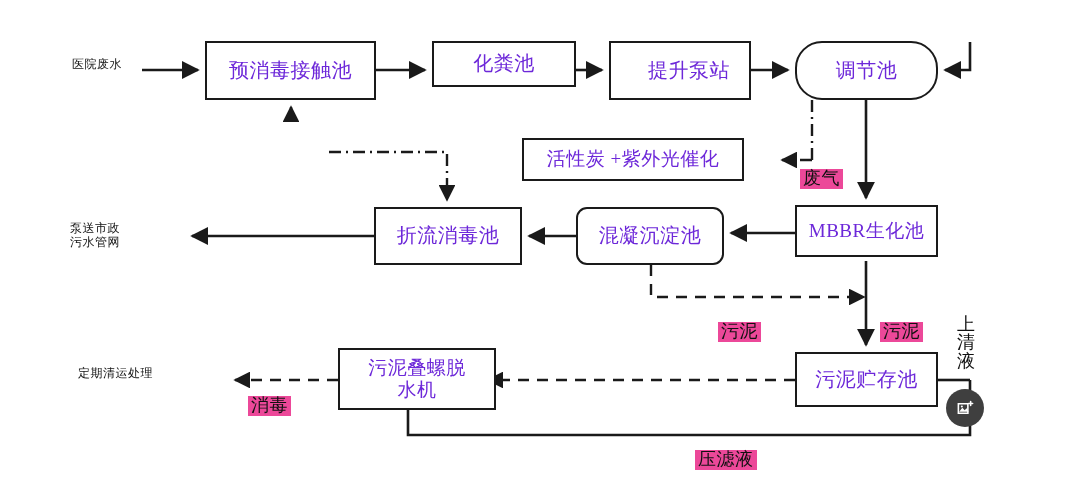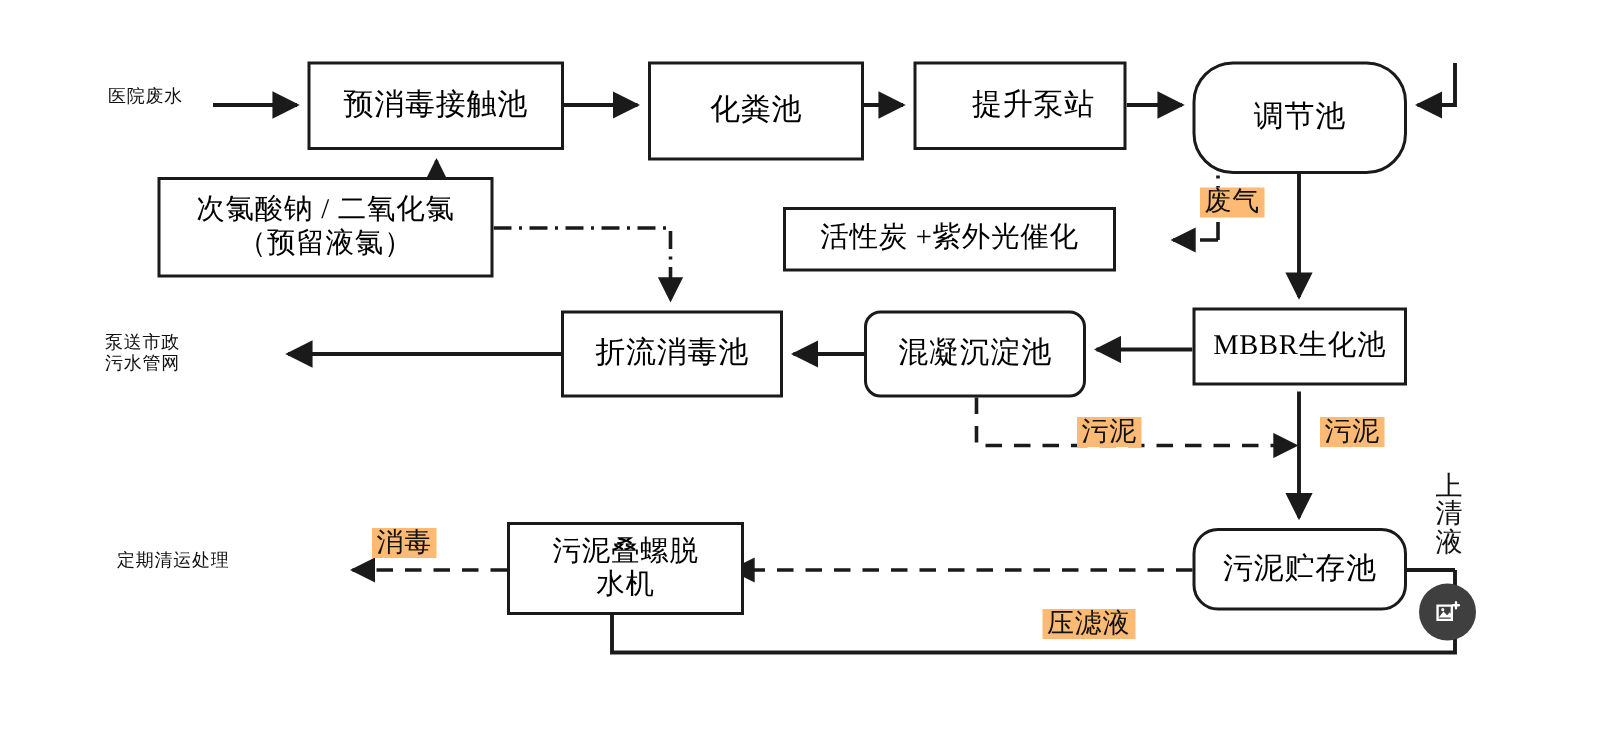--- a/index.html
+++ b/index.html
@@ -28,48 +28,49 @@
   }
   .node {
     position: absolute;
     box-sizing: border-box;
     border: 2px solid #1a1a1a;
     background: #ffffff;
     display: flex;
     align-items: center;
     justify-content: center;
     text-align: center;
-    color: #000000;
+    color: #6d28d9;
     font-size: 20px;
     line-height: 1.18;
     letter-spacing: 0.5px;
     white-space: pre-line;
     z-index: 3;
   }
   .plain-label {
     position: absolute;
     color: #111111;
     font-size: 12px;
     line-height: 1.2;
     text-align: center;
     white-space: pre-line;
     letter-spacing: 0.5px;
     z-index: 3;
   }
   .edge-label {
     position: absolute;
-    background: #fdba74;
+    background: #ec4899;
     color: #111111;
     font-size: 18px;
     line-height: 1.1;
     text-align: center;
     letter-spacing: 0.5px;
     padding: 0 3px;
     z-index: 4;
     white-space: pre-line;
+    margin-top: 44px;
   }
   .vertical-label {
     position: absolute;
     color: #111111;
     font-size: 18px;
     line-height: 1.02;
     text-align: center;
     width: 22px;
     z-index: 4;
     background: #ffffff;
@@ -132,32 +133,30 @@
       <path d="M 329 152 L 447 152 L 447 200"></path>
       <path d="M 812 160 L 782 160"></path>
     </g>
 
     <g stroke="#1a1a1a" stroke-width="2.4" fill="none" stroke-dasharray="12 5 2 5">
       <path d="M 812 100 L 812 160"></path>
     </g>
   </svg>
 
   <div class="node" style="left:205px;top:41px;width:171px;height:59px;">预消毒接触池</div>
-  <div class="node" style="left:432px;top:41px;width:144px;height:66px;">化粪池</div>
+  <div class="node" style="left:432px;top:41px;width:144px;height:46px;">化粪池</div>
   <div class="node" style="left:609px;top:41px;width:142px;height:59px;padding-left:18px;">提升泵站</div>
-  <div class="node" style="left:795px;top:41px;width:143px;height:75px;border-radius:27px;">调节池</div>
-  <div class="node" style="left:105px;top:118px;width:224px;height:67px;font-size:19px;">次氯酸钠 / 二氧化氯
-（预留液氯）</div>
+  <div class="node" style="left:795px;top:41px;width:143px;height:59px;border-radius:27px;">调节池</div>
   <div class="node" style="left:522px;top:138px;width:222px;height:43px;font-size:19px;text-align:right;">活性炭 +紫外光催化</div>
   <div class="node" style="left:374px;top:207px;width:148px;height:58px;">折流消毒池</div>
   <div class="node" style="left:576px;top:207px;width:148px;height:58px;border-radius:11px;">混凝沉淀池</div>
   <div class="node" style="left:795px;top:205px;width:143px;height:52px;font-size:19px;">MBBR生化池</div>
   <div class="node" style="left:338px;top:348px;width:158px;height:62px;font-size:19px;">污泥叠螺脱
 水机</div>
-  <div class="node" style="left:795px;top:352px;width:143px;height:55px;border-radius:17px;">污泥贮存池</div>
+  <div class="node" style="left:795px;top:352px;width:143px;height:55px;">污泥贮存池</div>
 
   <div class="plain-label" style="left:72px;top:57px;">医院废水</div>
   <div class="plain-label" style="left:70px;top:222px;font-family:Liberation Mono, monospace;">泵送市政
 污水管网</div>
   <div class="plain-label" style="left:78px;top:366px;">定期清运处理</div>
 
   <div class="edge-label" style="left:800px;top:125px;">废气</div>
   <div class="edge-label" style="left:718px;top:278px;">污泥</div>
   <div class="edge-label" style="left:880px;top:278px;">污泥</div>
   <div class="edge-label" style="left:248px;top:352px;">消毒</div>

